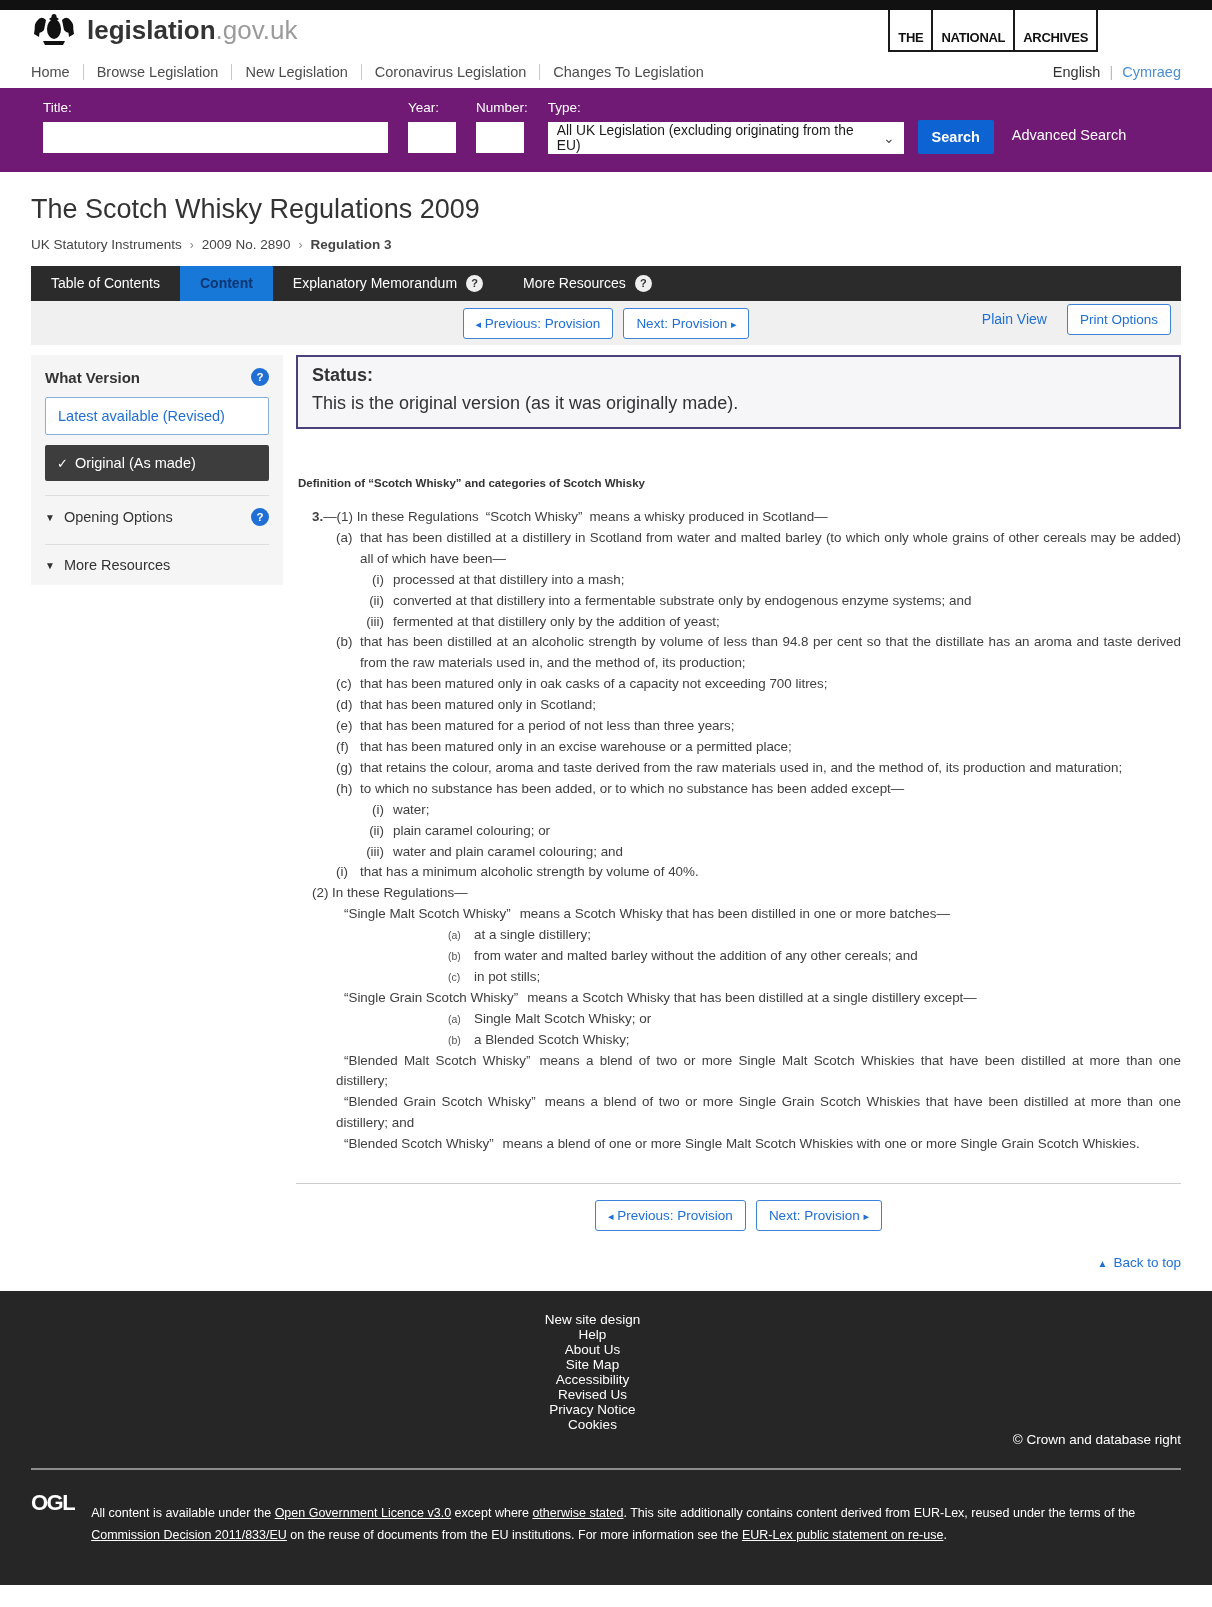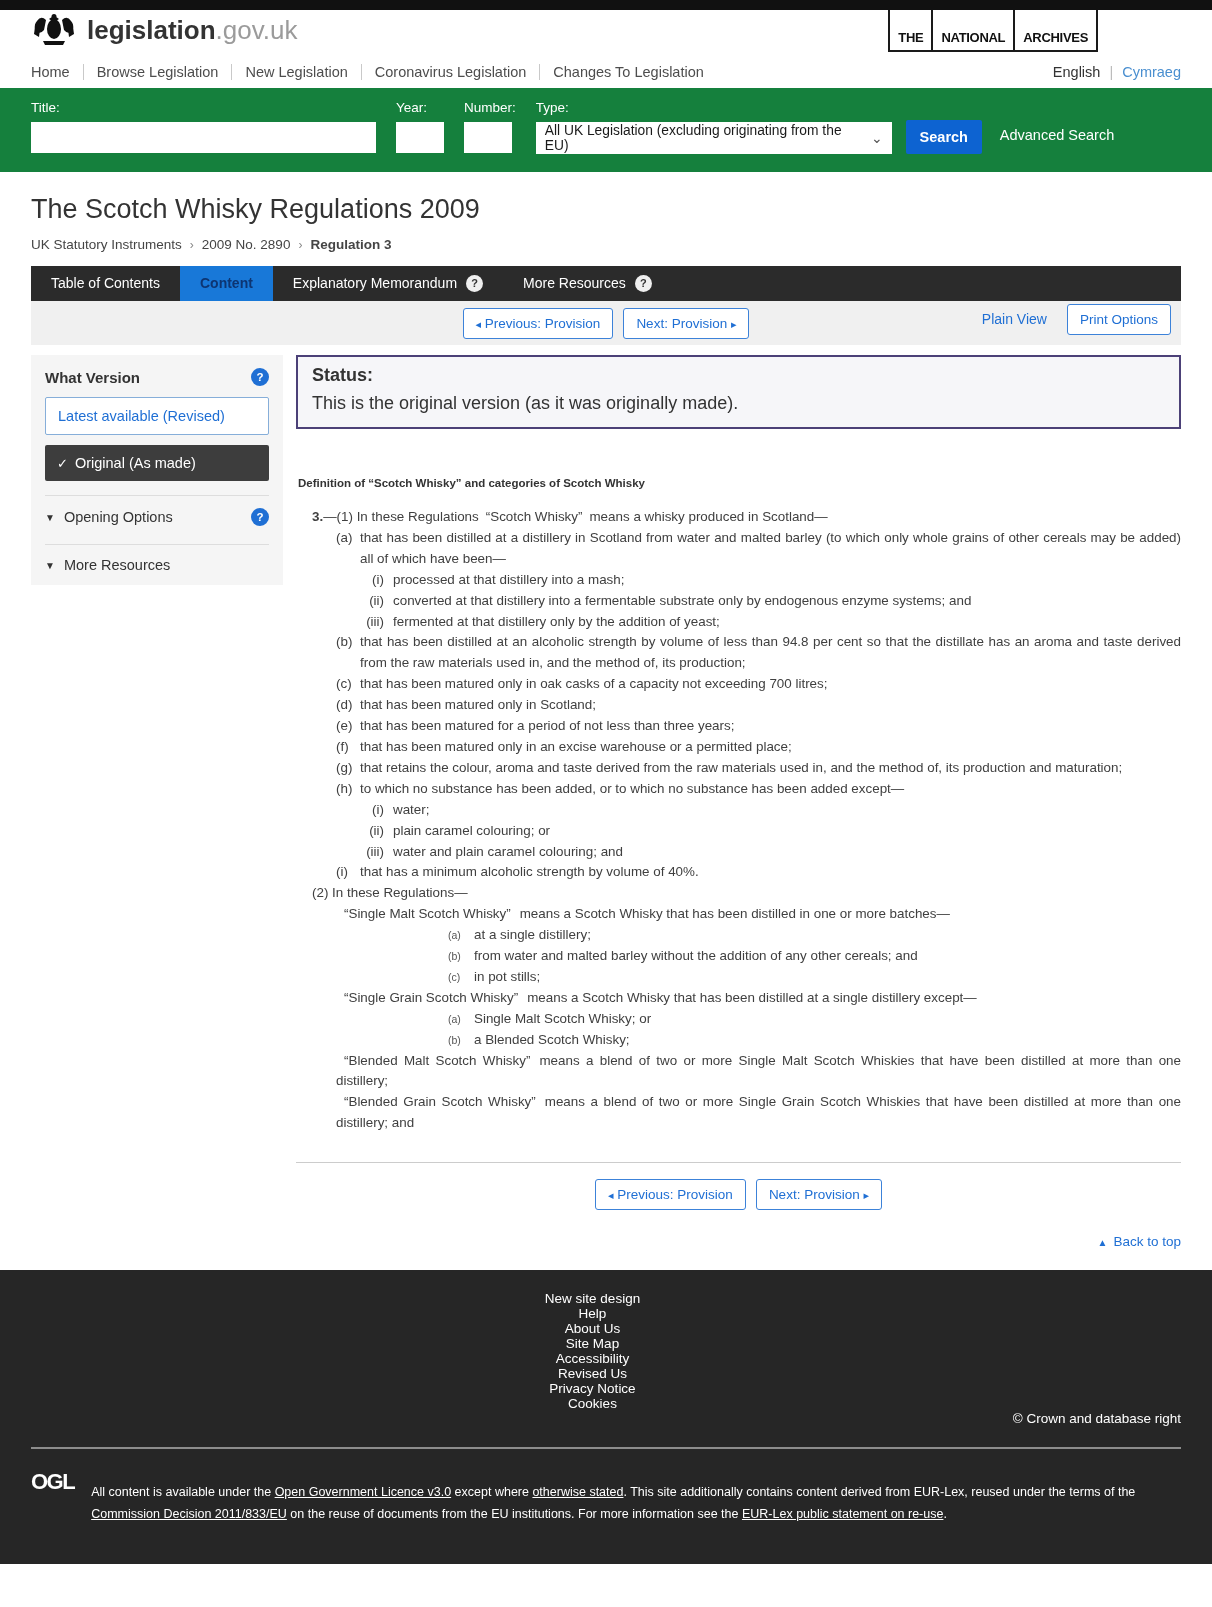--- a/index.html
+++ b/index.html
@@ -28,21 +28,21 @@
   .nav-row .navlink { color:#4d4d4d; padding:0 13px; border-right:1px solid #c9c9c9;
                       text-decoration:none; cursor:pointer; }
   .nav-row .navlink:first-child { padding-left:0; }
   .nav-row .navlink:nth-child(5) { border-right:none; }
   .lang { margin-left:auto; display:flex; align-items:center; font-size:14.5px; }
   .lang .cur { color:#333; }
   .lang .sep { color:#bbb; padding:0 9px; }
   .lang .alt { color:#4a8fd0; cursor:pointer; }
 
   
-  .search-panel { background:#15803d; padding:12px 31px 18px; display:flex; align-items:flex-start; }
+  .search-panel { background:#701a75; padding:12px 43px 18px; display:flex; align-items:flex-start; }
   .fg { display:flex; flex-direction:column; }
   .fg label { color:#fff; font-size:13.5px; margin-bottom:7px; }
   .fg input { border:none; height:31px; background:#fff; padding:0 8px; font-size:14px; outline:none; }
   .in-title { width:345px; }
   .in-year, .in-number { width:48px; }
   .gap20 { margin-left:20px; }
   .gap14 { margin-left:14px; }
   .type-select { width:356px; height:32px; background:#fff; color:#1a1a1a; font-size:13.8px;
                  display:flex; align-items:center; justify-content:space-between;
                  padding:0 9px; cursor:pointer; }
@@ -295,20 +295,21 @@
       <p class="def-sub"><span class="lbl">(a)</span><span>at a single distillery;</span></p>
       <p class="def-sub"><span class="lbl">(b)</span><span>from water and malted barley without the addition of any other cereals; and</span></p>
       <p class="def-sub"><span class="lbl">(c)</span><span>in pot stills;</span></p>
 
       <p class="def"><span class="term">“Single Grain Scotch Whisky”</span><span>means a Scotch Whisky that has been distilled at a single distillery except—</span></p>
       <p class="def-sub"><span class="lbl">(a)</span><span>Single Malt Scotch Whisky; or</span></p>
       <p class="def-sub"><span class="lbl">(b)</span><span>a Blended Scotch Whisky;</span></p>
 
       <p class="def"><span class="term">“Blended Malt Scotch Whisky”</span><span>means a blend of two or more Single Malt Scotch Whiskies that have been distilled at more than one distillery;</span></p>
       <p class="def"><span class="term">“Blended Grain Scotch Whisky”</span><span>means a blend of two or more Single Grain Scotch Whiskies that have been distilled at more than one distillery; and</span></p>
+      <p class="def"><span class="term">“Blended Scotch Whisky”</span><span>means a blend of one or more Single Malt Scotch Whiskies with one or more Single Grain Scotch Whiskies.</span></p>
     </div>
 
     <hr class="endrule">
 
     <div class="bottom-nav">
       <button class="btn-outline"><span class="arr">◂</span> <span>Previous: Provision</span></button>
       <button class="btn-outline"><span>Next: Provision</span> <span class="arr">▸</span></button>
     </div>
 
     <div class="back-top">

